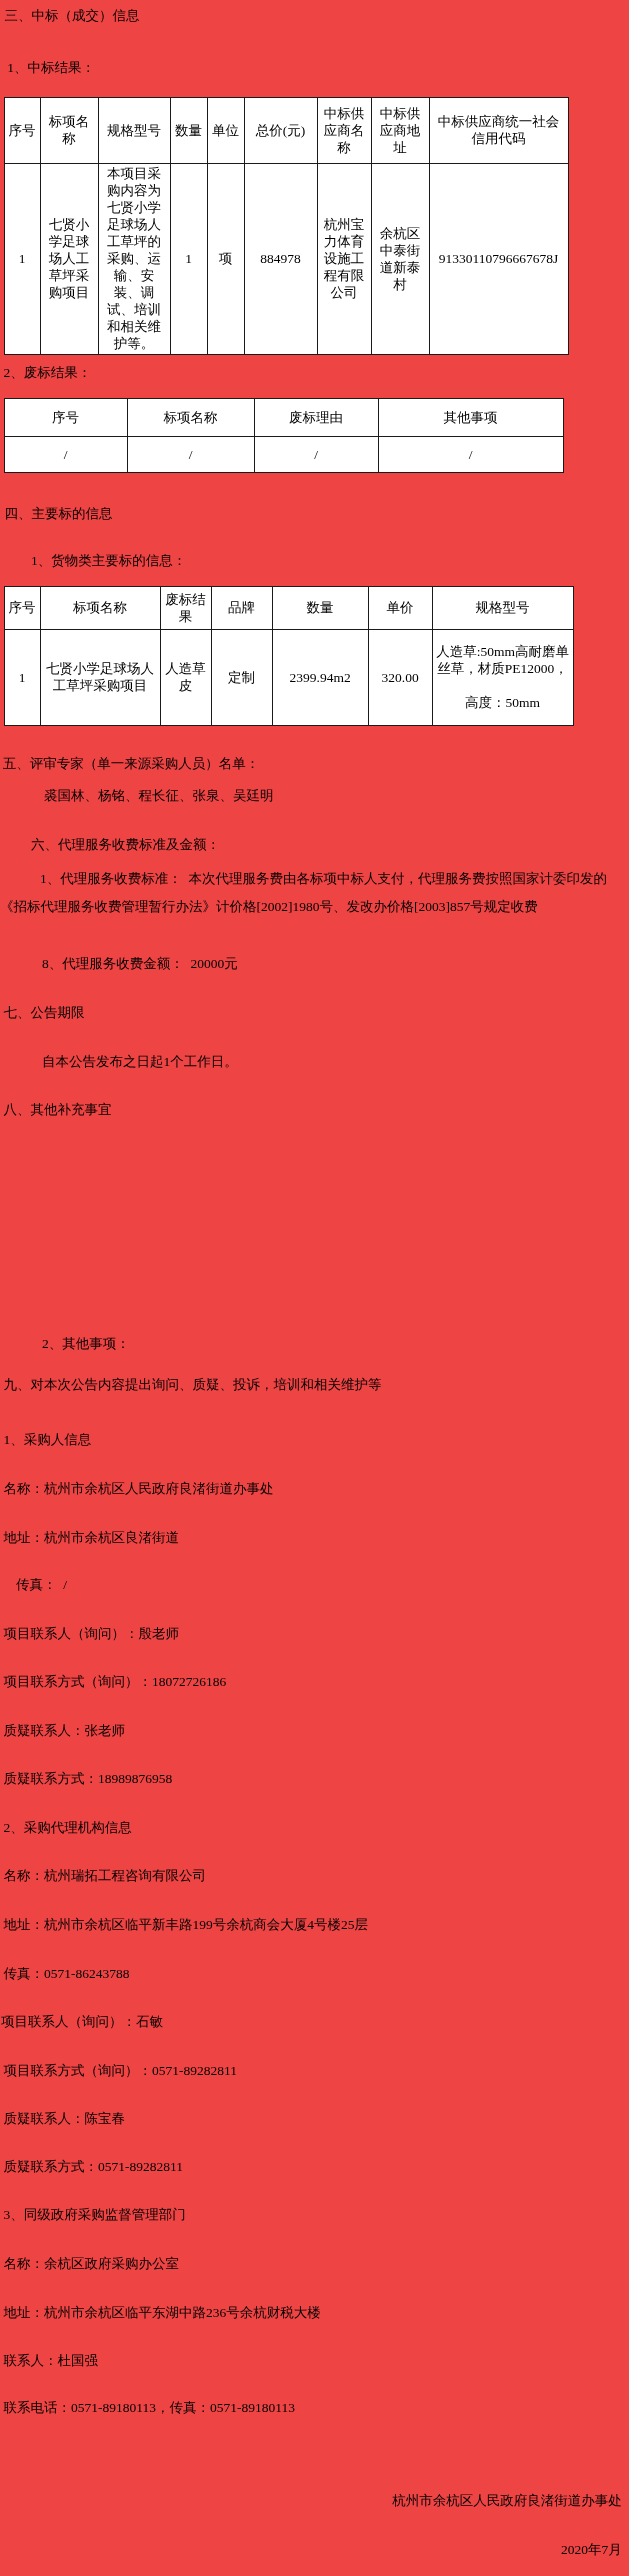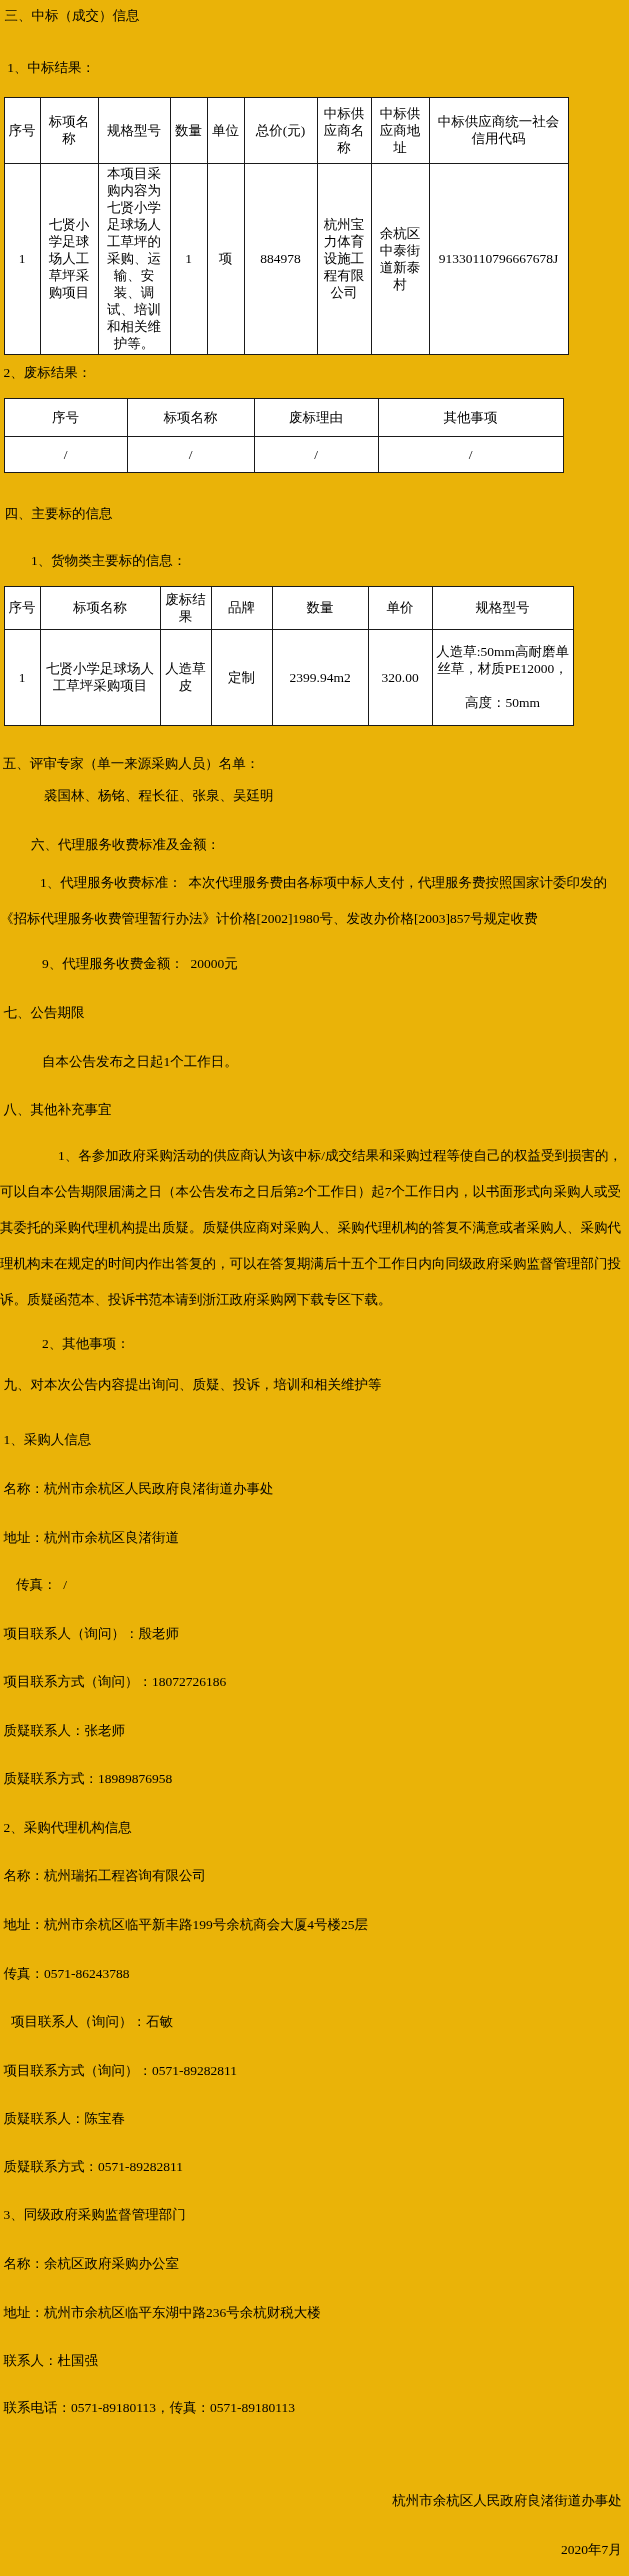--- a/index.html
+++ b/index.html
@@ -1,22 +1,22 @@
 <!DOCTYPE html>
 <html style="font-size:14.4px"><head>
 <meta charset="utf-8">
 <style>
   html,body{margin:0;padding:0;background:#fff;}
   .page{
-    position:relative;width:629px;height:2576px;background:#eab308;
+    position:relative;width:629px;height:2576px;background:#ef4444;
     font-family:"Liberation Serif","DejaVu Serif",serif;
     font-size:13.5px;color:#000;overflow:hidden;
   }
   .line{position:absolute;white-space:pre-wrap;line-height:17px;}
-  .para{position:absolute;left:0;width:628px;line-height:36px;white-space:pre-wrap;}
+  .para{position:absolute;left:0;width:628px;line-height:28px;white-space:pre-wrap;}
   table.tbl{position:absolute;border-collapse:collapse;table-layout:fixed;background:#fff;}
   table.tbl th,table.tbl td{
     border:0.9px solid #1a1a1a;font-weight:normal;font-size:13.5px;
     text-align:center;vertical-align:middle;padding:1.8px 1.8px;
     word-break:break-all;line-height:17px;
   }
   td.spec-left{text-align:left;}
   td.pre{white-space:pre-line;}
   .right{text-align:right;}
 </style>
@@ -132,45 +132,44 @@
 高度：50mm</td>
       </tr>
     </tbody>
   </table>
 
   <div class="line" style="top:755px;left:2.7px">五、评审专家（单一来源采购人员）名单：</div>
   <div class="line" style="top:787px;left:44px">裘国林、杨铭、程长征、张泉、吴廷明</div>
 
   <div class="line" style="top:836px;left:31px">六、代理服务收费标准及金额：</div>
   <div class="para" style="top:865px;text-indent:40px">1、代理服务收费标准：  本次代理服务费由各标项中标人支付，代理服务费按照国家计委印发的《招标代理服务收费管理暂行办法》计价格[2002]1980号、发改办价格[2003]857号规定收费</div>
-  <div class="line" style="top:955px;left:42px">9、代理服务收费金额：  20000元</div>
+  <div class="line" style="top:955px;left:42px">8、代理服务收费金额：  20000元</div>
 
   <div class="line" style="top:1004px;left:3.6px">七、公告期限</div>
   <div class="line" style="top:1053px;left:42px">自本公告发布之日起1个工作日。</div>
 
   <div class="line" style="top:1101px;left:3.6px">八、其他补充事宜</div>
-  <div class="para" style="top:1138px;text-indent:58px">1、各参加政府采购活动的供应商认为该中标/成交结果和采购过程等使自己的权益受到损害的，可以自本公告期限届满之日（本公告发布之日后第2个工作日）起7个工作日内，以书面形式向采购人或受其委托的采购代理机构提出质疑。质疑供应商对采购人、采购代理机构的答复不满意或者采购人、采购代理机构未在规定的时间内作出答复的，可以在答复期满后十五个工作日内向同级政府采购监督管理部门投诉。质疑函范本、投诉书范本请到浙江政府采购网下载专区下载。</div>
   <div class="line" style="top:1335px;left:42px">2、其他事项：</div>
 
   <div class="line" style="top:1376px;left:3.6px">九、对本次公告内容提出询问、质疑、投诉，培训和相关维护等</div>
 
   <div class="line" style="top:1431px;left:3.6px">1、采购人信息</div>
   <div class="line" style="top:1480px;left:3.6px">名称：杭州市余杭区人民政府良渚街道办事处</div>
   <div class="line" style="top:1529px;left:3.6px">地址：杭州市余杭区良渚街道</div>
   <div class="line" style="top:1576px;left:16px">传真：  /</div>
   <div class="line" style="top:1625px;left:3.6px">项目联系人（询问）：殷老师</div>
   <div class="line" style="top:1673px;left:3.6px">项目联系方式（询问）：18072726186</div>
   <div class="line" style="top:1722px;left:3.6px">质疑联系人：张老师</div>
   <div class="line" style="top:1770px;left:3.6px">质疑联系方式：18989876958</div>
 
   <div class="line" style="top:1819px;left:3.6px">2、采购代理机构信息</div>
   <div class="line" style="top:1867px;left:3.6px">名称：杭州瑞拓工程咨询有限公司</div>
   <div class="line" style="top:1916px;left:3.6px">地址：杭州市余杭区临平新丰路199号余杭商会大厦4号楼25层</div>
   <div class="line" style="top:1965px;left:3.6px">传真：0571-86243788</div>
-  <div class="line" style="top:2013px;left:11px">项目联系人（询问）：石敏</div>
+  <div class="line" style="top:2013px;left:1px">项目联系人（询问）：石敏</div>
   <div class="line" style="top:2062px;left:3.6px">项目联系方式（询问）：0571-89282811</div>
   <div class="line" style="top:2110px;left:3.6px">质疑联系人：陈宝春</div>
   <div class="line" style="top:2158px;left:3.6px">质疑联系方式：0571-89282811</div>
 
   <div class="line" style="top:2206px;left:3.6px">3、同级政府采购监督管理部门</div>
   <div class="line" style="top:2255px;left:3.6px">名称：余杭区政府采购办公室</div>
   <div class="line" style="top:2304px;left:3.6px">地址：杭州市余杭区临平东湖中路236号余杭财税大楼</div>
   <div class="line" style="top:2352px;left:3.6px">联系人：杜国强</div>
   <div class="line" style="top:2399px;left:3.6px">联系电话：0571-89180113，传真：0571-89180113</div>
 

